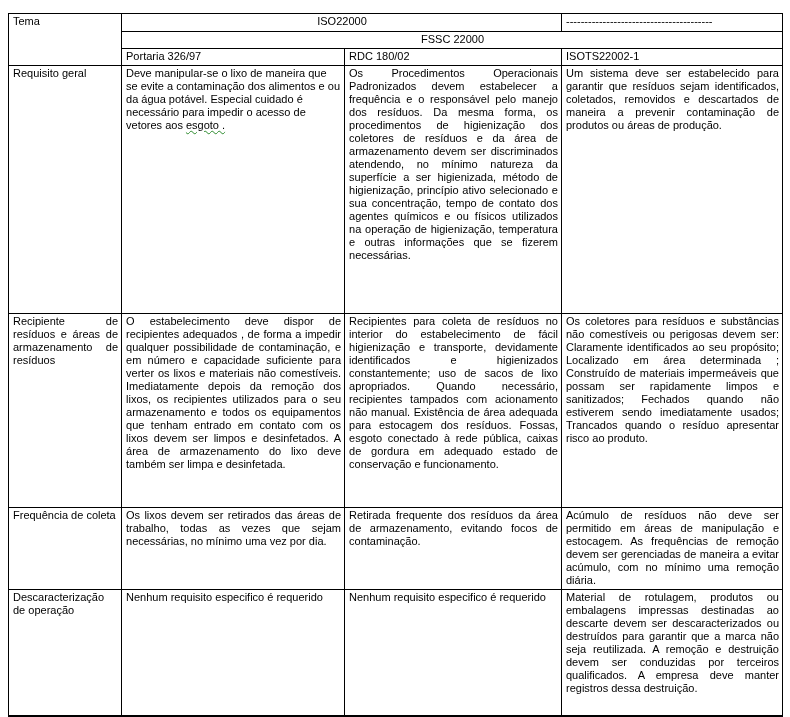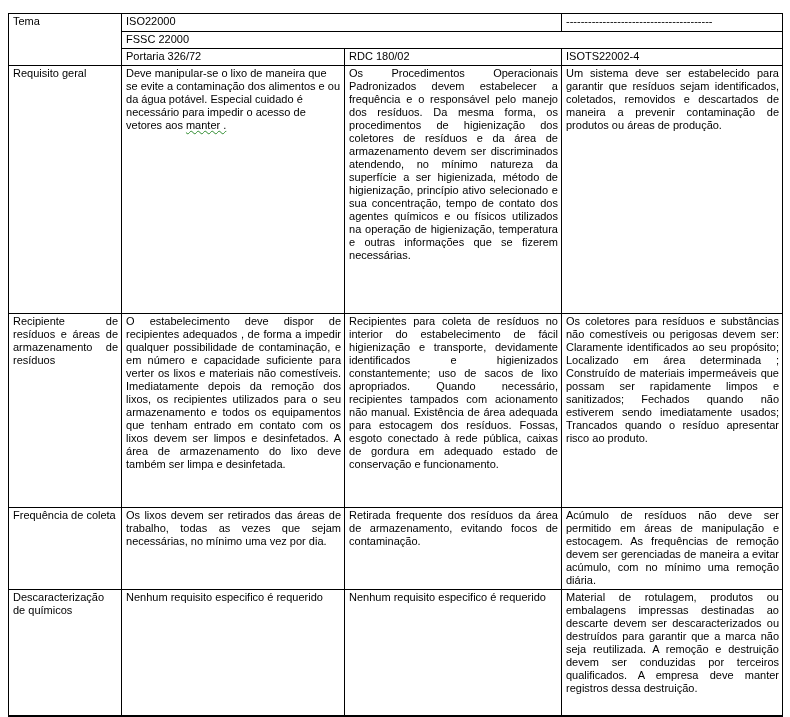--- a/index.html
+++ b/index.html
@@ -30,21 +30,21 @@
     overflow: hidden;
   }
   table.doc-table tr.last-row td {
     border-bottom: 2px solid #000000;
   }
   .col-tema  { width: 112px; }
   .col-port  { width: 221px; }
   .col-rdc   { width: 215px; }
   .col-isots { width: 219px; }
 
-  td.center { text-align: left; }
+  td.center { text-align: center; }
   td.just   { text-align: justify; text-justify: inter-word; }
   td.left   { text-align: left; }
 
   .squiggle {
     text-decoration: underline;
     text-decoration-style: wavy;
     text-decoration-color: #2e8b2e;
     text-decoration-thickness: 1px;
   }
 </style>
@@ -65,47 +65,47 @@
       <td rowspan="3" class="left">Tema</td>
       <td colspan="2" class="center">ISO22000</td>
       <td class="left">----------------------------------------</td>
     </tr>
 
     <tr style="height:14px">
       <td colspan="3" class="center">FSSC 22000</td>
     </tr>
 
     <tr style="height:16px">
-      <td class="left">Portaria 326/72</td>
+      <td class="left">Portaria 326/97</td>
       <td class="left">RDC 180/02</td>
-      <td class="left">ISOTS22002-4</td>
+      <td class="left">ISOTS22002-1</td>
     </tr>
 
     <tr style="height:248px">
       <td class="just">Requisito geral</td>
-      <td class="left"><span>Deve manipular-se o lixo de maneira que se evite a contaminação dos alimentos e ou da água potável. Especial cuidado é necessário para impedir o acesso de vetores aos </span><span class="squiggle">manter .</span></td>
+      <td class="left"><span>Deve manipular-se o lixo de maneira que se evite a contaminação dos alimentos e ou da água potável. Especial cuidado é necessário para impedir o acesso de vetores aos </span><span class="squiggle">esgoto .</span></td>
       <td class="just">Os Procedimentos Operacionais Padronizados devem estabelecer a frequência e o responsável pelo manejo dos resíduos. Da mesma forma, os procedimentos de higienização dos coletores de resíduos e da área de armazenamento devem ser discriminados atendendo, no mínimo natureza da superfície a ser higienizada, método de higienização, princípio ativo selecionado e sua concentração, tempo de contato dos agentes químicos e ou físicos utilizados na operação de higienização, temperatura e outras informações que se fizerem necessárias.</td>
       <td class="just">Um sistema deve ser estabelecido para garantir que resíduos sejam identificados, coletados, removidos e descartados de maneira a prevenir contaminação de produtos ou áreas de produção.</td>
     </tr>
 
     <tr style="height:194px">
       <td class="just">Recipiente de resíduos e áreas de armazenamento de resíduos</td>
       <td class="just">O estabelecimento deve dispor de recipientes adequados , de forma a impedir qualquer possibilidade de contaminação, e em número e capacidade suficiente para verter os lixos e materiais não comestíveis. Imediatamente depois da remoção dos lixos, os recipientes utilizados para o seu armazenamento e todos os equipamentos que tenham entrado em contato com os lixos devem ser limpos e desinfetados. A área de armazenamento do lixo deve também ser limpa e desinfetada.</td>
       <td class="just">Recipientes para coleta de resíduos no interior do estabelecimento de fácil higienização e transporte, devidamente identificados e higienizados constantemente; uso de sacos de lixo apropriados. Quando necessário, recipientes tampados com acionamento não manual. Existência de área adequada para estocagem dos resíduos. Fossas, esgoto conectado à rede pública, caixas de gordura em adequado estado de conservação e funcionamento.</td>
       <td class="just">Os coletores para resíduos e substâncias não comestíveis ou perigosas devem ser: Claramente identificados ao seu propósito; Localizado em área determinada ; Construído de materiais impermeáveis que possam ser rapidamente limpos e sanitizados; Fechados quando não estiverem sendo imediatamente usados; Trancados quando o resíduo apresentar risco ao produto.</td>
     </tr>
 
     <tr style="height:80px">
       <td class="just">Frequência de coleta</td>
       <td class="just">Os lixos devem ser retirados das áreas de trabalho, todas as vezes que sejam necessárias, no mínimo uma vez por dia.</td>
       <td class="just">Retirada frequente dos resíduos da área de armazenamento, evitando focos de contaminação.</td>
       <td class="just">Acúmulo de resíduos não deve ser permitido em áreas de manipulação e estocagem. As frequências de remoção devem ser gerenciadas de maneira a evitar acúmulo, com no mínimo uma remoção diária.</td>
     </tr>
 
     <tr style="height:126px" class="last-row">
-      <td class="just">Descaracterização de químicos</td>
+      <td class="just">Descaracterização de operação</td>
       <td class="just">Nenhum requisito especifico é requerido</td>
       <td class="just">Nenhum requisito especifico é requerido</td>
       <td class="just">Material de rotulagem, produtos ou embalagens impressas destinadas ao descarte devem ser descaracterizados ou destruídos para garantir que a marca não seja reutilizada. A remoção e destruição devem ser conduzidas por terceiros qualificados. A empresa deve manter registros dessa destruição.</td>
     </tr>
   </tbody>
     </table>
 </div>
 
 </body></html>

